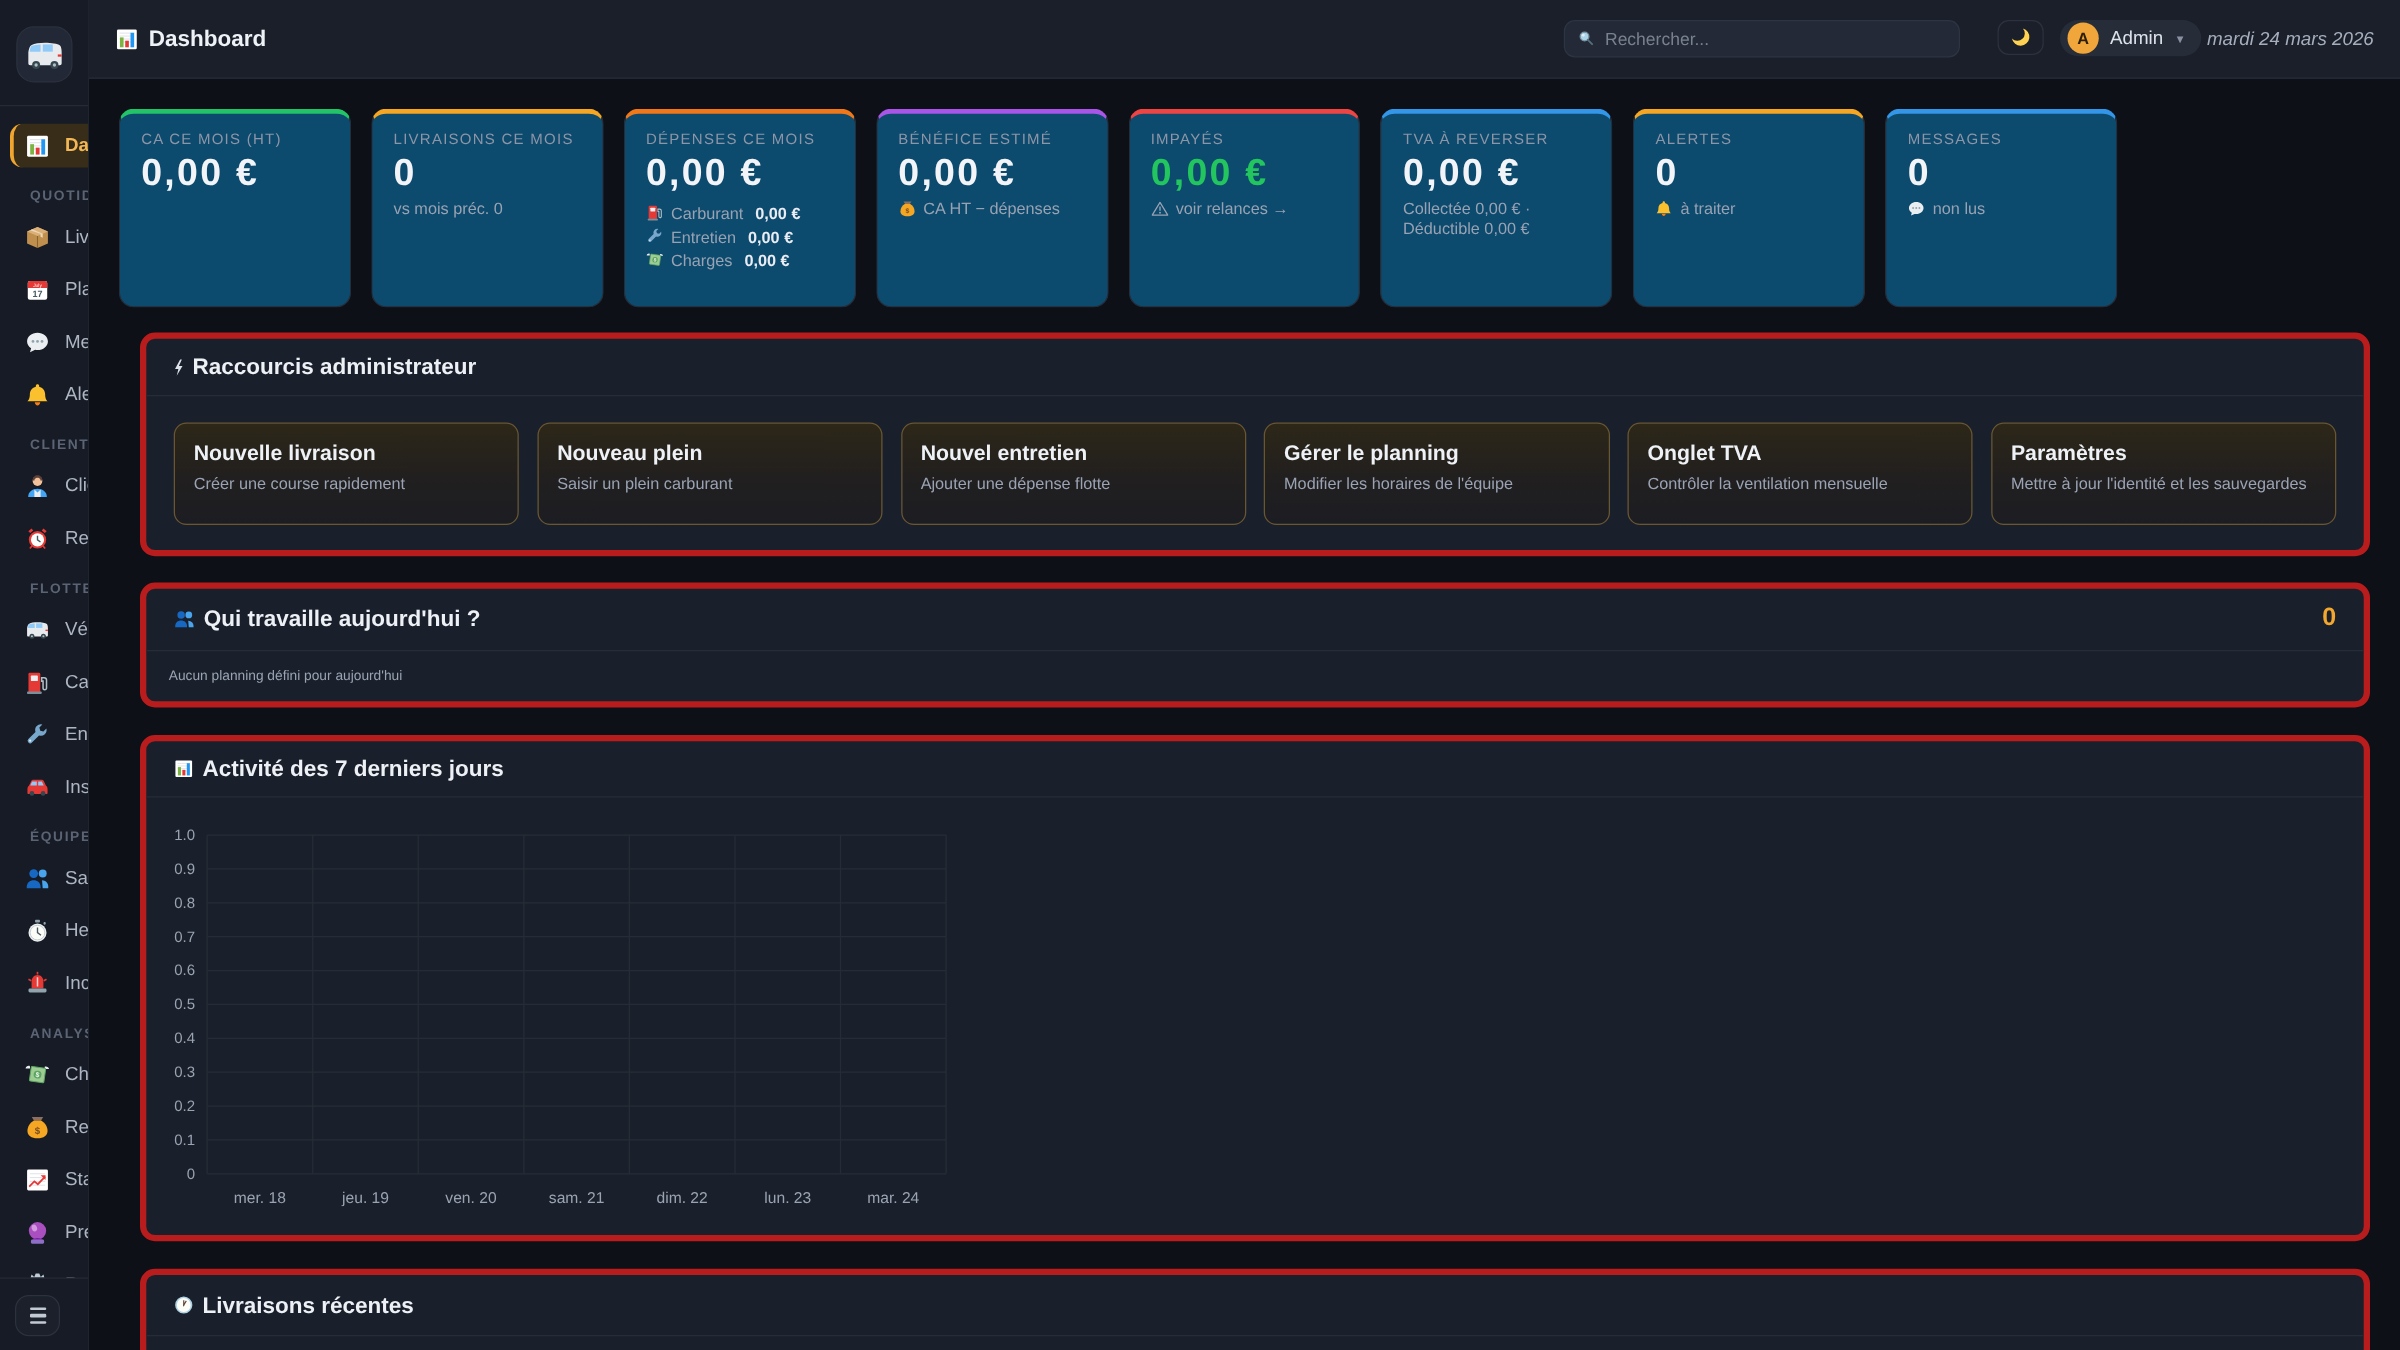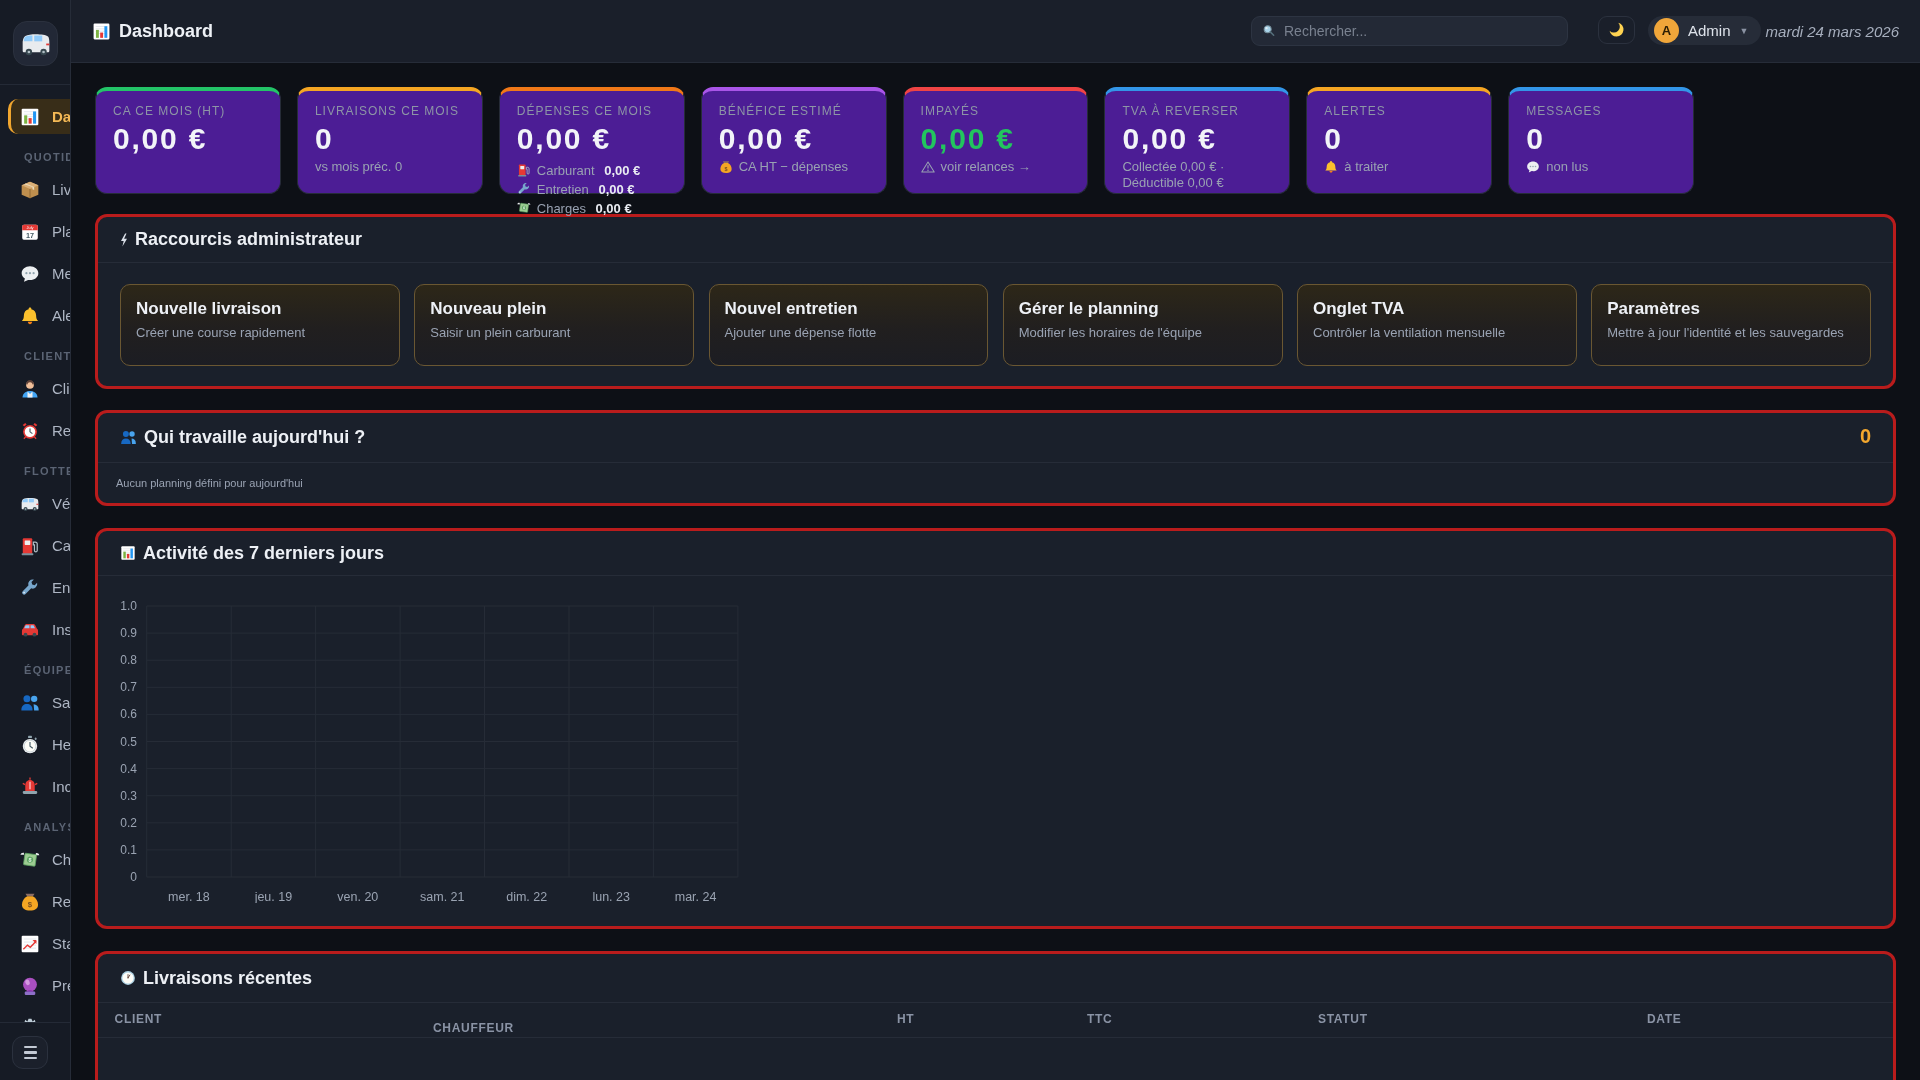--- a/index.html
+++ b/index.html
@@ -20,28 +20,28 @@
 .tb-title { position:absolute; left:21px; top:0; height:62px; display:flex; align-items:center; gap:8px; font-size:18px; font-weight:bold; color:#eef1f6; }
 .search { position:absolute; left:1180px; top:16px; width:317px; height:30px; background:#232936; border:1px solid #2d3442; border-radius:9px; display:flex; align-items:center; padding:0 10px; gap:8px; color:#79818f; font-size:14px; }
 .moonbtn { position:absolute; left:1527px; top:16px; width:37px; height:28px; border:1px solid #2b313e; border-radius:9px; display:flex; align-items:center; justify-content:center; }
 .userpill { position:absolute; left:1577px; top:16px; height:29px; border-radius:15px; background:#262c38; display:flex; align-items:center; padding:0 13px 0 6px; gap:9px; }
 .avatar { width:25px; height:25px; border-radius:50%; background:#f0a63a; color:#2a1d04; font-weight:bold; font-size:13px; display:flex; align-items:center; justify-content:center; }
 .uname { color:#dde2ea; font-size:15px; }
 .caret { color:#8a92a2; font-size:9px; }
 .tb-date { position:absolute; right:21px; top:0; height:62px; display:flex; align-items:center; color:#a6aebd; font-size:15px;font-style:italic; }
 .content { padding:24px; }
 .cards { display:grid; grid-template-columns:repeat(9,1fr); gap:16px; }
-.card { height:107px; background:#4c1d95; border:1px solid #262c38; border-top:4px solid #888; border-radius:12px; padding:13px 17px; }
+.card { height:159px; background:#0c4a6e; border:1px solid #262c38; border-top:4px solid #888; border-radius:12px; padding:13px 17px; }
 .card .lbl { font-size:12px; letter-spacing:1px; color:#8d95a6; white-space:nowrap; }
 .card .val { font-size:30px; font-weight:bold; color:#f2f4f8; letter-spacing:1.8px; margin-top:4px; line-height:33px; }
 .card .sub { font-size:13px; color:#99a2b2; margin-top:4px; white-space:nowrap; }
 .card .row { font-size:13px; color:#99a2b2; margin-top:6px; height:13px; display:flex; align-items:center; gap:6px; white-space:nowrap; }
 .card .val + .row { margin-top:8.5px; }
 .card .row b { color:#e9ecf2; }
-.panel { margin-top:20px; background:#1a202b; border:3px solid #b91c1c; border-radius:12px; }
+.panel { margin-top:20px; background:#1a202b; border:5px solid #b91c1c; border-radius:12px;margin-left:17px; }
 .panel.m21 { margin-top:21px; }
 .panel.m22 { margin-top:22px; }
 .phead { height:46px; border-bottom:1px solid #262c38; display:flex; align-items:center; padding:0 22px; gap:7px; font-size:18px; font-weight:bold; color:#edf0f5; }
 .shortcuts { display:grid; grid-template-columns:repeat(6,1fr); gap:14.5px; padding:21px 22px 20px; }
 .scbtn { height:82px; border:1px solid #6a5732; border-radius:10px; background:linear-gradient(180deg,#2d2718 0%,#211f1f 55%,#1c1d23 100%); padding:14px 15px; }
 .scbtn .t { font-size:17px; font-weight:bold; color:#eef1f6; }
 .scbtn .d { font-size:13px; color:#9aa3b3; margin-top:6px; line-height:15.5px; max-width:246px; }
 .pbody { padding:12px 18px 11px; font-size:11px; color:#9aa3b3; line-height:17px; }
 .phead .cnt { margin-left:auto; color:#f3a72e; font-size:20px; position:relative; top:-1px; }
 svg.em { display:block; }

